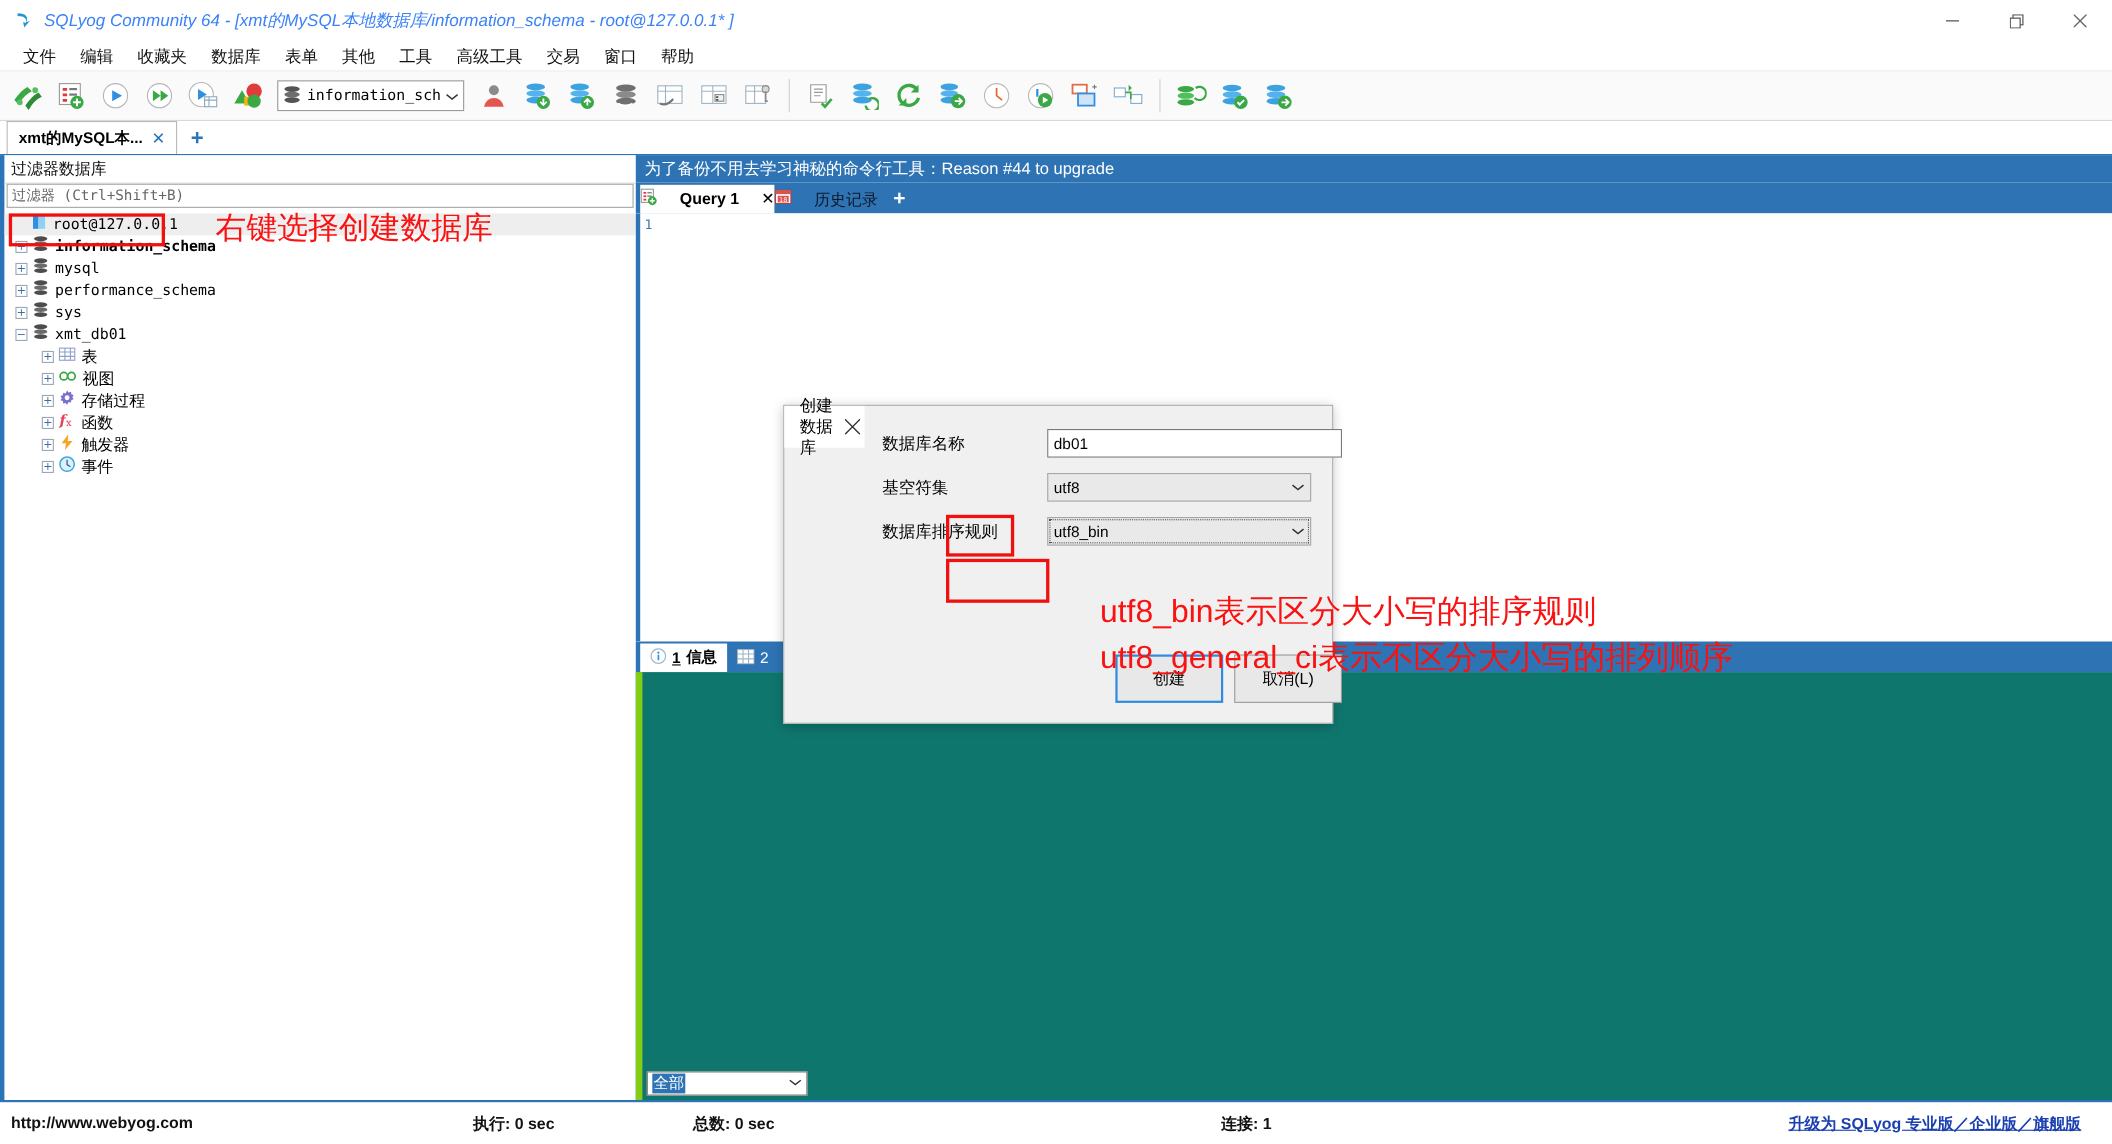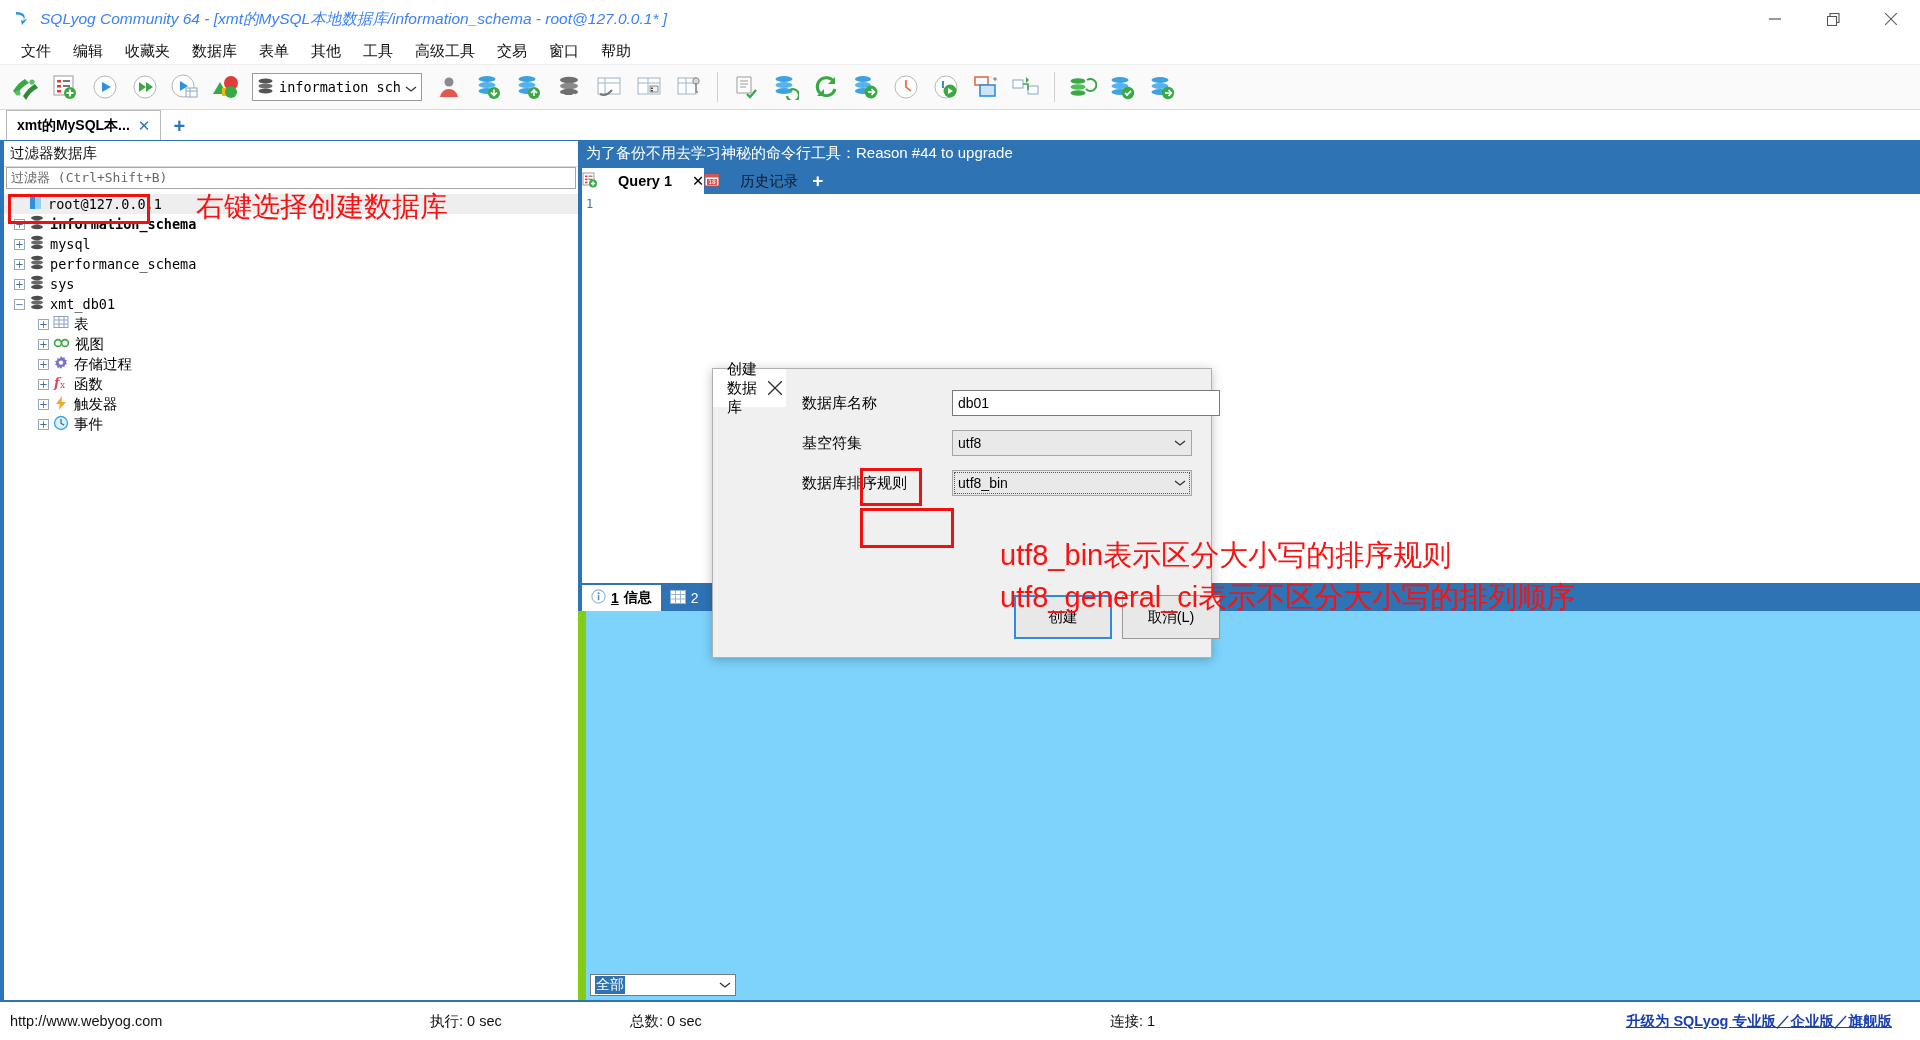--- a/index.html
+++ b/index.html
@@ -85,31 +85,31 @@
   .qplus{ color:#fff; font-weight:bold; font-size:19px; padding:0 14px 2px 14px;}
 
   .editor{ flex:1; background:#fff; border-left:4px solid #2e74b5; position:relative;
            font-family:"DejaVu Sans Mono","Liberation Mono",monospace; }
   .gutter-num{ position:absolute; left:4px; top:3px; font-size:12px; color:#3c78b4;}
 
   .res-head{ height:28px; background:#2e74b5; display:flex; align-items:flex-end; padding-left:4px;}
   .rtab{ height:26px; display:flex; align-items:center; gap:5px; padding:0 9px; font-size:14px;}
   .rtab.active{ background:#fff; font-weight:bold; }
   .rtab.inactive{ color:#fff; }
-  .res-body{ flex:1; background:#7dd3fc; border-left:8px solid #84cc16; position:relative;}
+  .res-body{ flex:1; background:#0f766e; border-left:6px solid #84cc16; position:relative;}
   .bottom-combo{ position:absolute; left:4px; bottom:4px; width:146px; height:22px;
      border:1px solid #7a7a7a; background:#fff; display:flex; align-items:center; padding:0 4px;}
   .bottom-combo .sel{ background:#2e74b5; color:#fff; font-size:14px; padding:0 1px;}
   .bc-caret{ margin-left:auto; color:#333; font-size:11px;}
 
   
   .statusbar{ position:absolute; left:0; bottom:0; width:1920px; height:40px;
      border-top:2px solid #2e74b5; background:#fff; display:flex; align-items:center;
      font-size:14.5px; color:#111; }
-  .sb-cell{ padding-left:10px; }
+  .sb-cell{ padding-left:10px;font-weight:bold; }
   .sb-link{ color:#1a3fb0; text-decoration:underline; font-weight:bold; }
 
   
   .overlay{ position:absolute; inset:0; pointer-events:none; }
   .dialog{
     position:absolute; left:712px; top:368px; width:500px; height:290px;
     background:#f0f0f0; border:1px solid #b0b0b0; box-shadow:0 2px 10px rgba(0,0,0,.25);
     pointer-events:auto; display:flex; flex-direction:row;
   }
   .dlg-title{ height:38px; background:#fff; display:flex; align-items:center;

